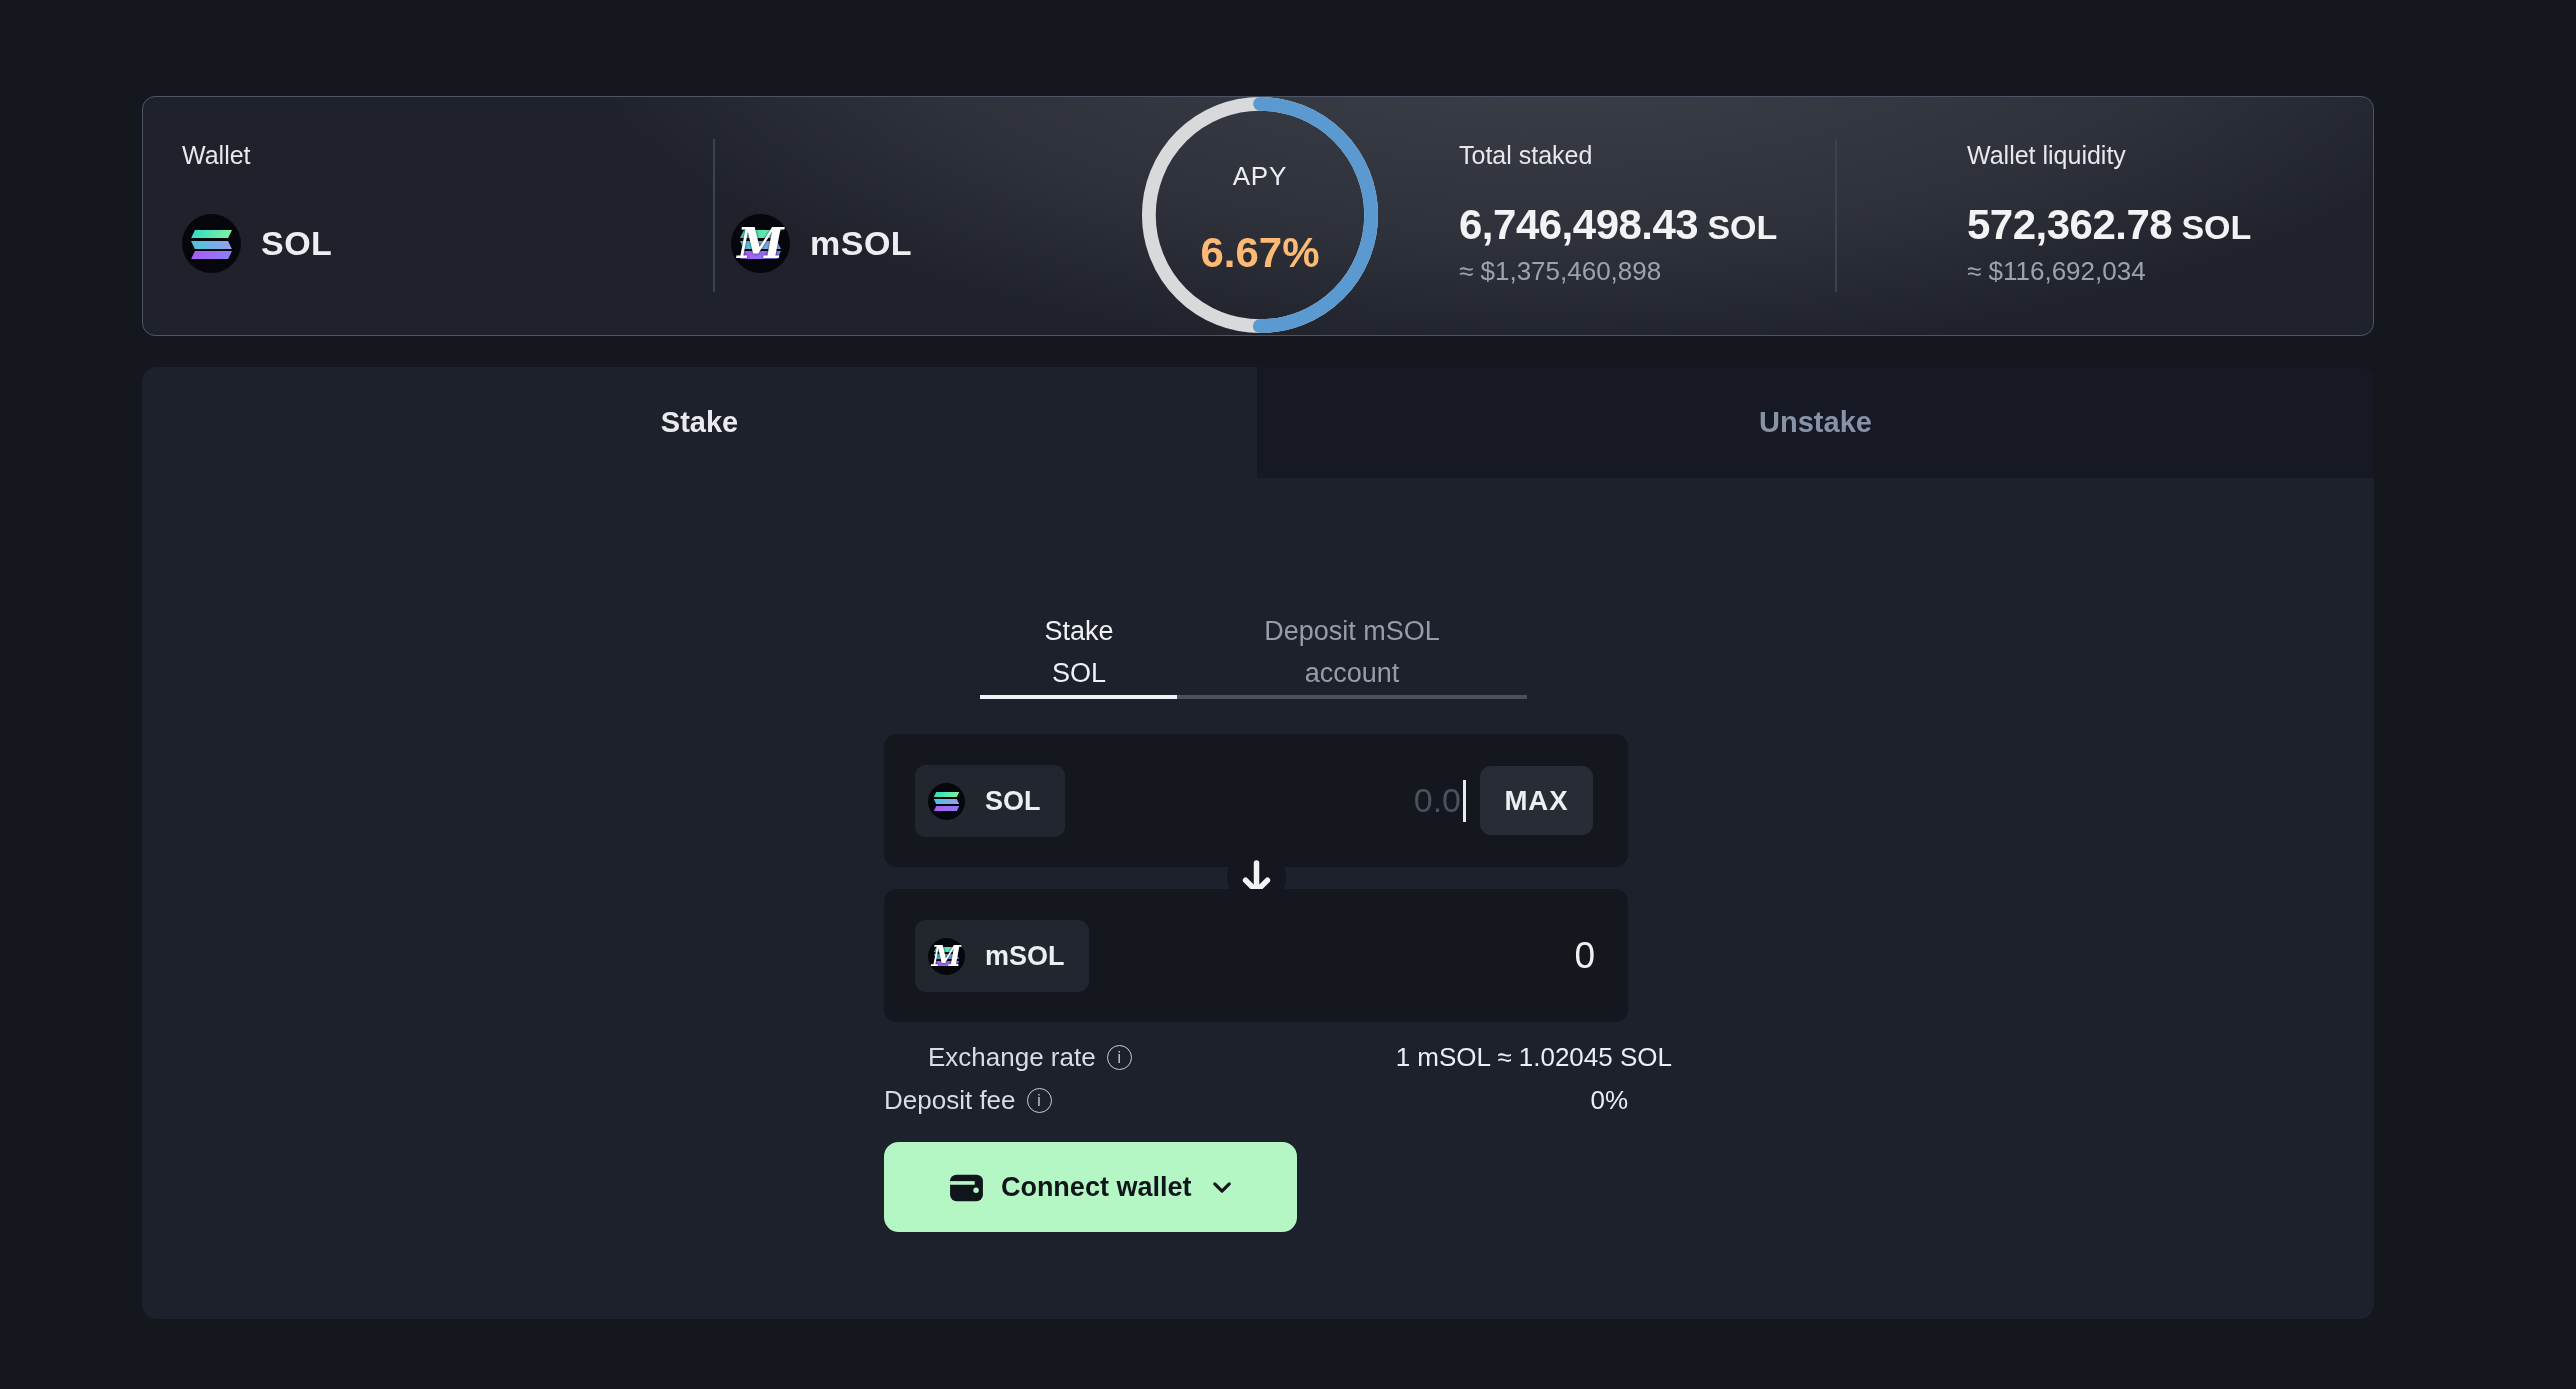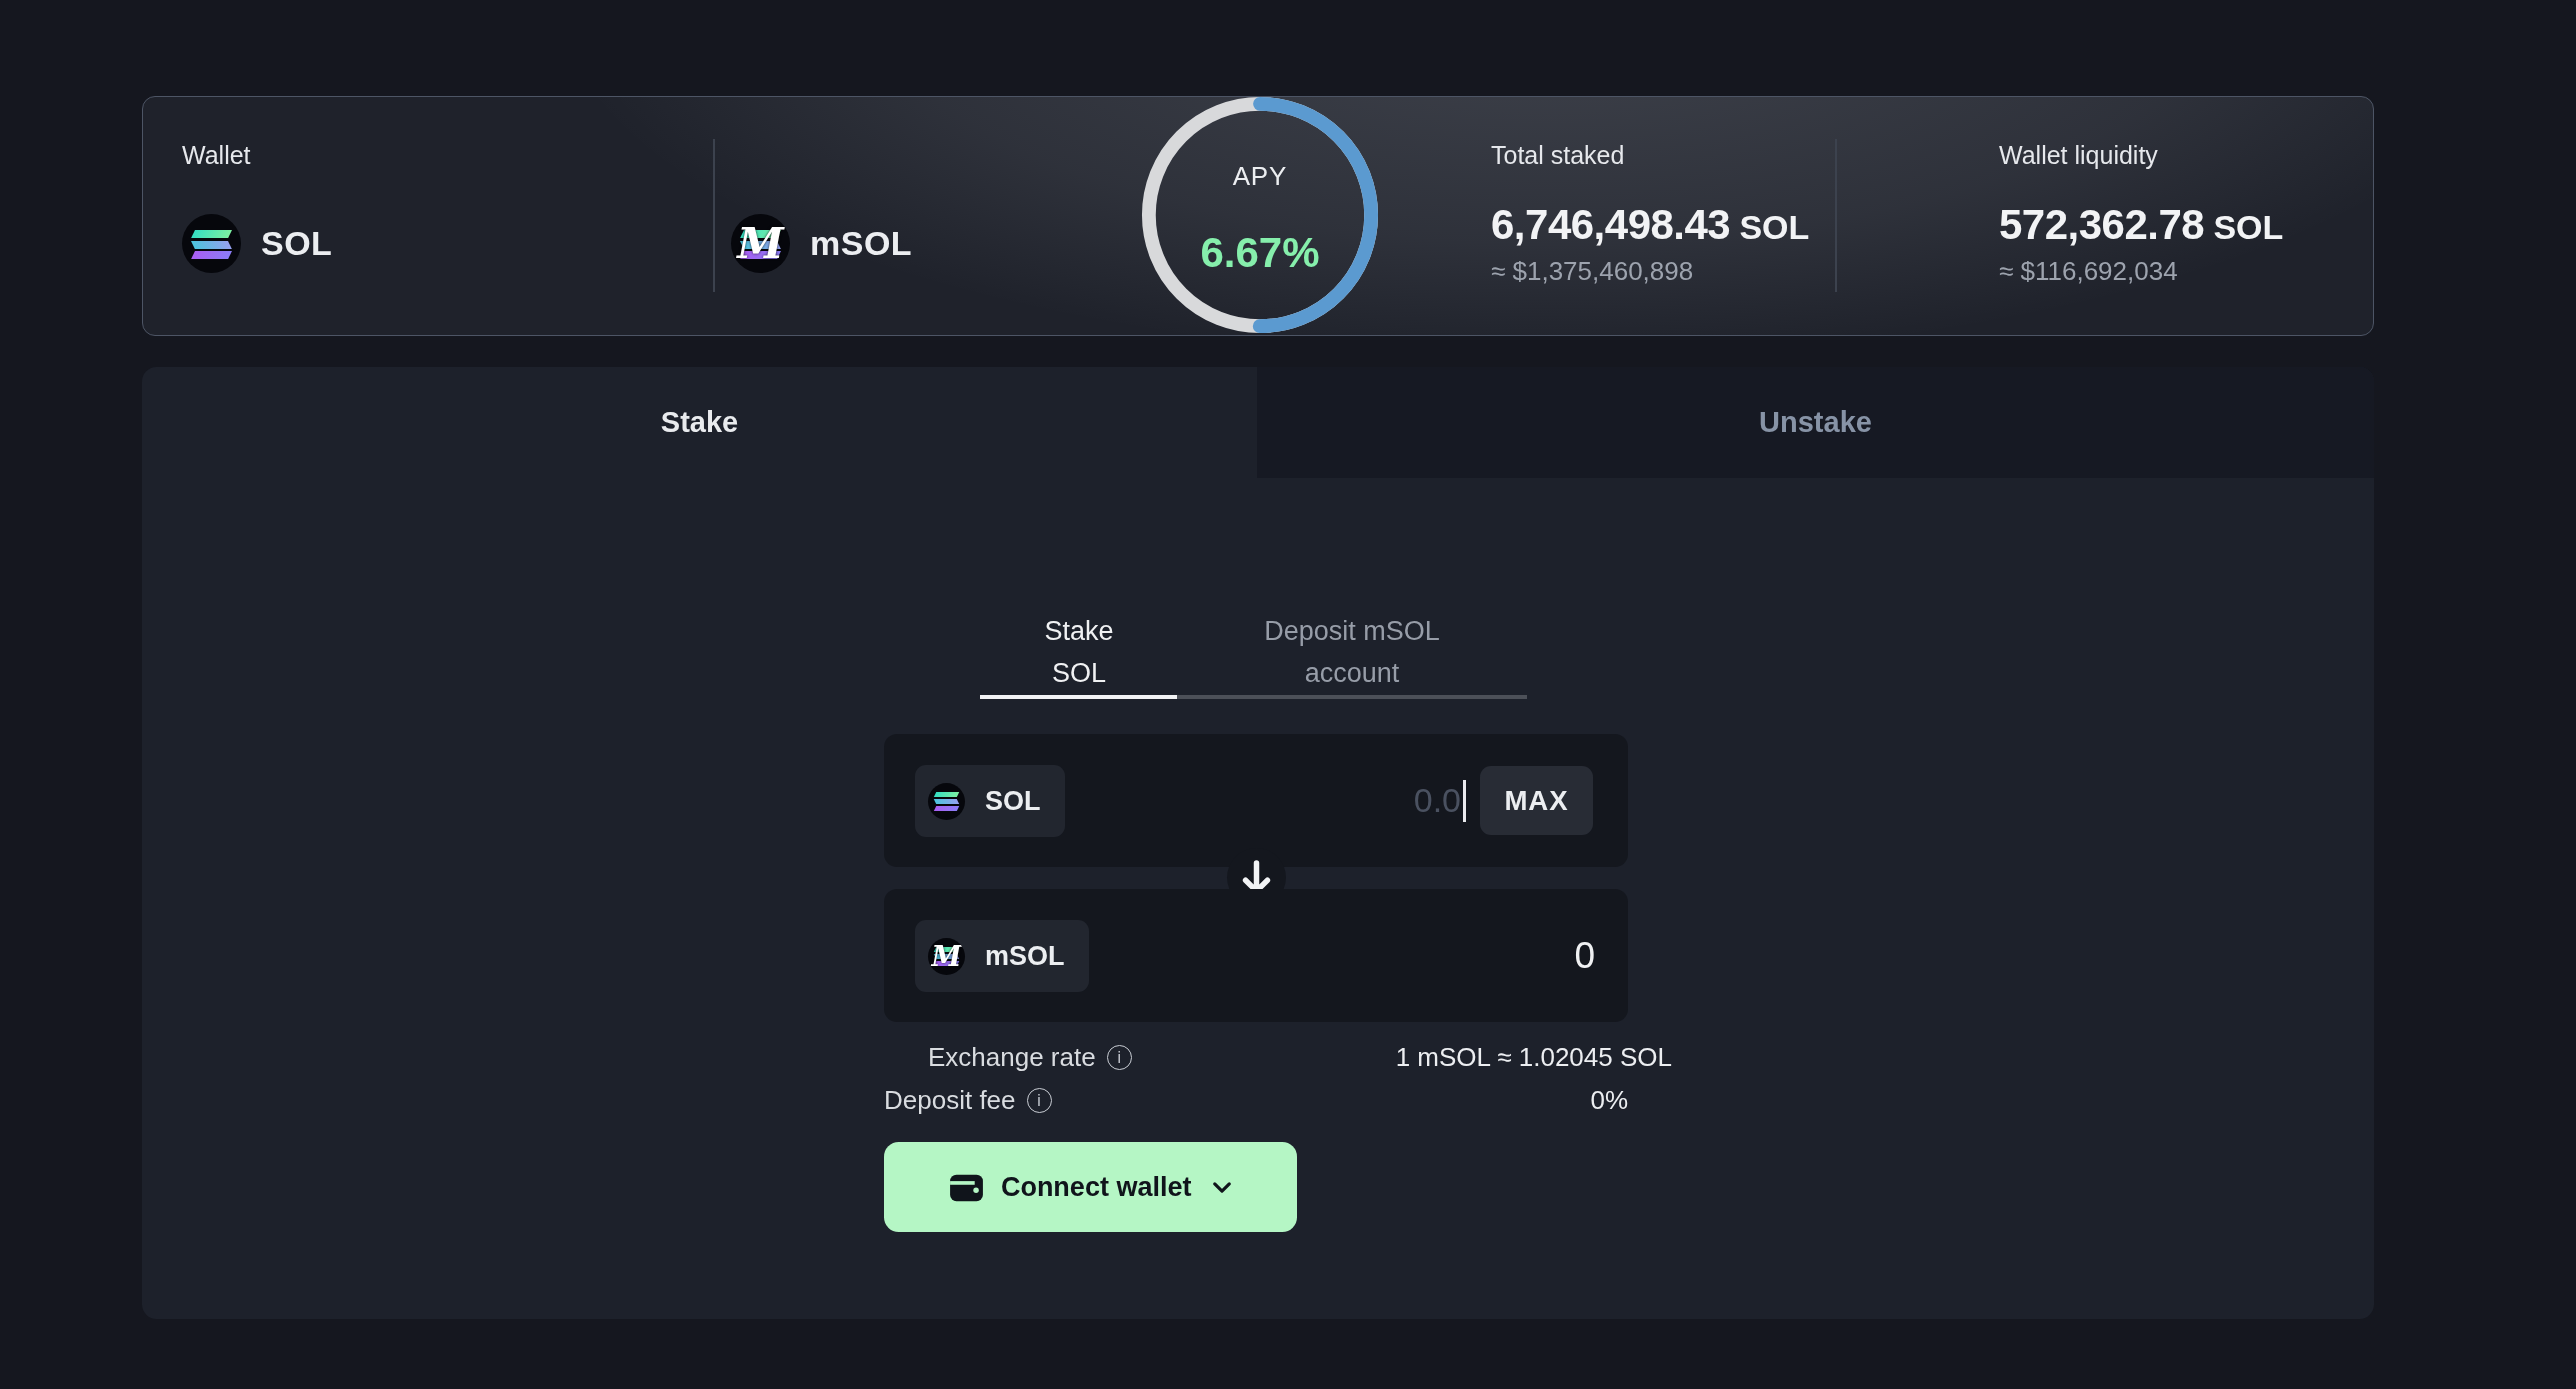--- a/index.html
+++ b/index.html
@@ -28,23 +28,23 @@
     text-shadow:0 0 2.8px rgba(0,0,0,0.8); }
   .coin-64 { width:59px; height:59px; }
   .coin-64 .m-letter { font-size:42px; }
   .coin-40 { width:37px; height:37px; }
   .coin-40 .m-letter { font-size:27px; }
 
   
   .apy-ring { position:absolute; left:993px; top:-6.4px; }
   .apy-text { position:absolute; left:1025px; top:64px; width:184px; display:flex; flex-direction:column; align-items:center;gap:26px; }
   .apy-label { font-size:26px; color:#eceef1; letter-spacing:0.9px; }
-  .apy-value { margin-top:11px; font-size:42px; font-weight:bold; color:#86efac; }
-
-  .stat { position:absolute;margin-left:32px; }
+  .apy-value { margin-top:11px; font-size:42px; font-weight:bold; color:#fdba74; }
+
+  .stat { position:absolute; }
   .stat-value { position:absolute; top:104px; white-space:nowrap; font-size:42px; font-weight:bold; color:#f2f3f5; letter-spacing:-0.5px; }
   .stat-unit { font-size:34px; font-weight:600; margin-left:9.2px; letter-spacing:0; }
   .stat-usd { position:absolute; top:159px; white-space:nowrap; font-size:26px; color:#9da3ae; }
 
   
   .panel { position:absolute; left:142px; top:367px; width:2232px; height:952px;
     background:#1d212b; border-radius:14.7px; }
   .tab { position:absolute; top:0; height:111px; display:flex; align-items:center; justify-content:center;
     font-size:29px; font-weight:bold; cursor:pointer; }
   .tab-stake { left:0; width:1115px; color:#e9ebee; border-radius:14.7px 0 0 0; background:transparent; }

